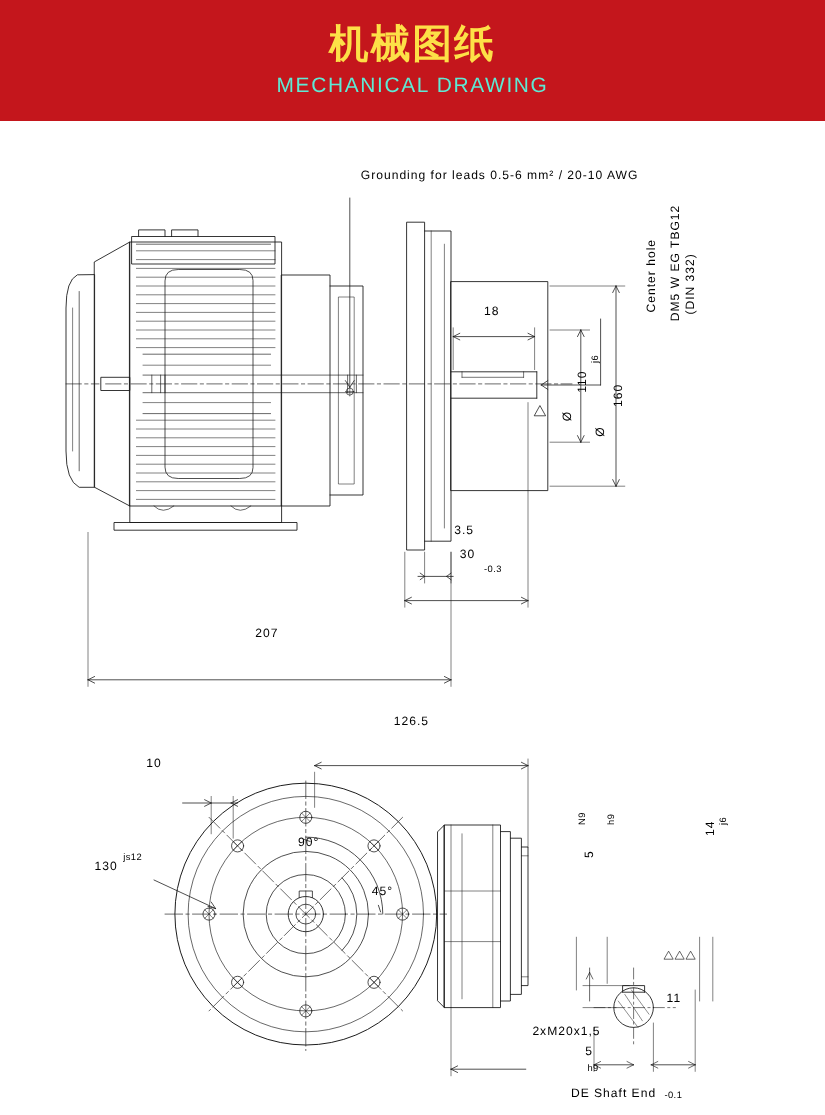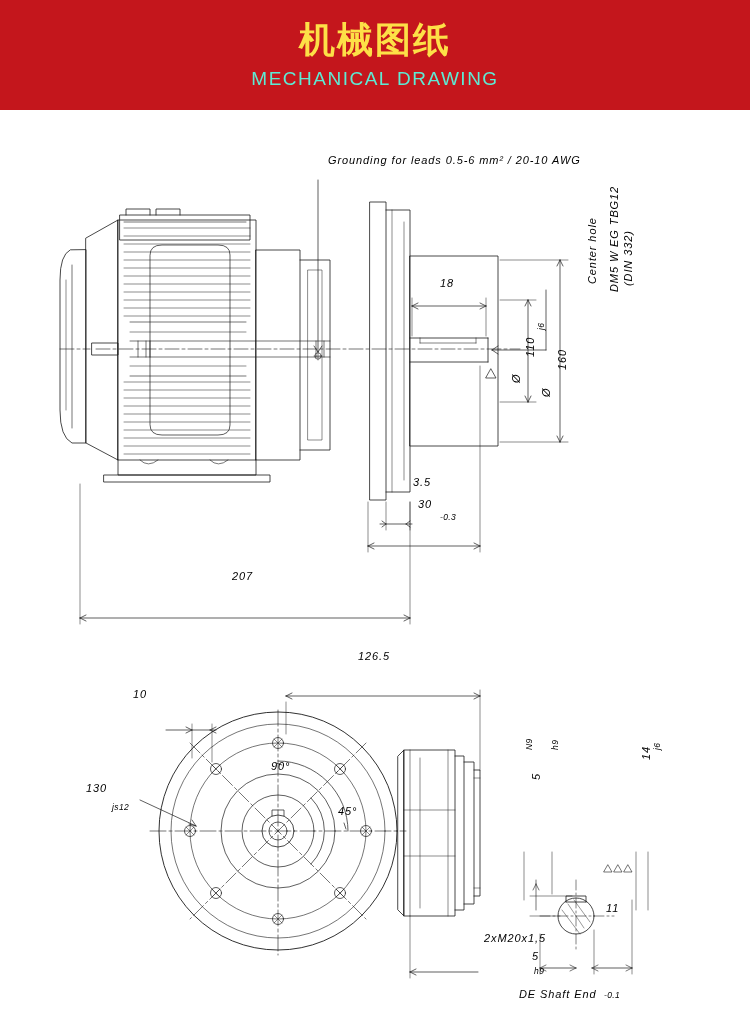--- a/index.html
+++ b/index.html
@@ -40,21 +40,20 @@
     line-height: 26px;
     margin: 4px 0 0 0;
     font-weight: normal;
   }
   
   .drawing-area {
     position: relative;
     width: 750px;
     height: 652px;
     background: #ffffff;
-    font-style: italic;
   }
   .svg-root {
     position: absolute;
     left: 0;
     top: 0;
   }
   
   .lbl {
     position: absolute;
     font-family: "Liberation Sans", sans-serif;
@@ -417,21 +416,21 @@
   <span class="lbl" style="left:413px; top:366px;">3.5</span>
   <span class="lbl" style="left:418px; top:388px;">30</span>
   <span class="lbl sm" style="left:440px; top:402px;">-0.3</span>
 
   <span class="lbl" style="left:232px; top:460px;">207</span>
 
   <span class="lbl" style="left:358px; top:540px;">126.5</span>
   <span class="lbl" style="left:133px; top:578px;">10</span>
 
   <span class="lbl" style="left:86px; top:672px;">130</span>
-  <span class="lbl sm" style="left:112px; top:692px;text-align:right;">js12</span>
+  <span class="lbl sm" style="left:112px; top:664px;text-align:right;">js12</span>
 
   <span class="lbl" style="left:271px; top:650px;">90°</span>
   <span class="lbl" style="left:338px; top:695px;">45°</span>
 
   <span class="lbl" style="left:484px; top:822px;">2xM20x1,5</span>
 
   <span class="lbl sm rot90" style="left:524px; top:640px;">N9</span>
   <span class="lbl sm rot90" style="left:550px; top:640px;">h9</span>
   <span class="lbl rot90" style="left:530px; top:670px;">5</span>
 

